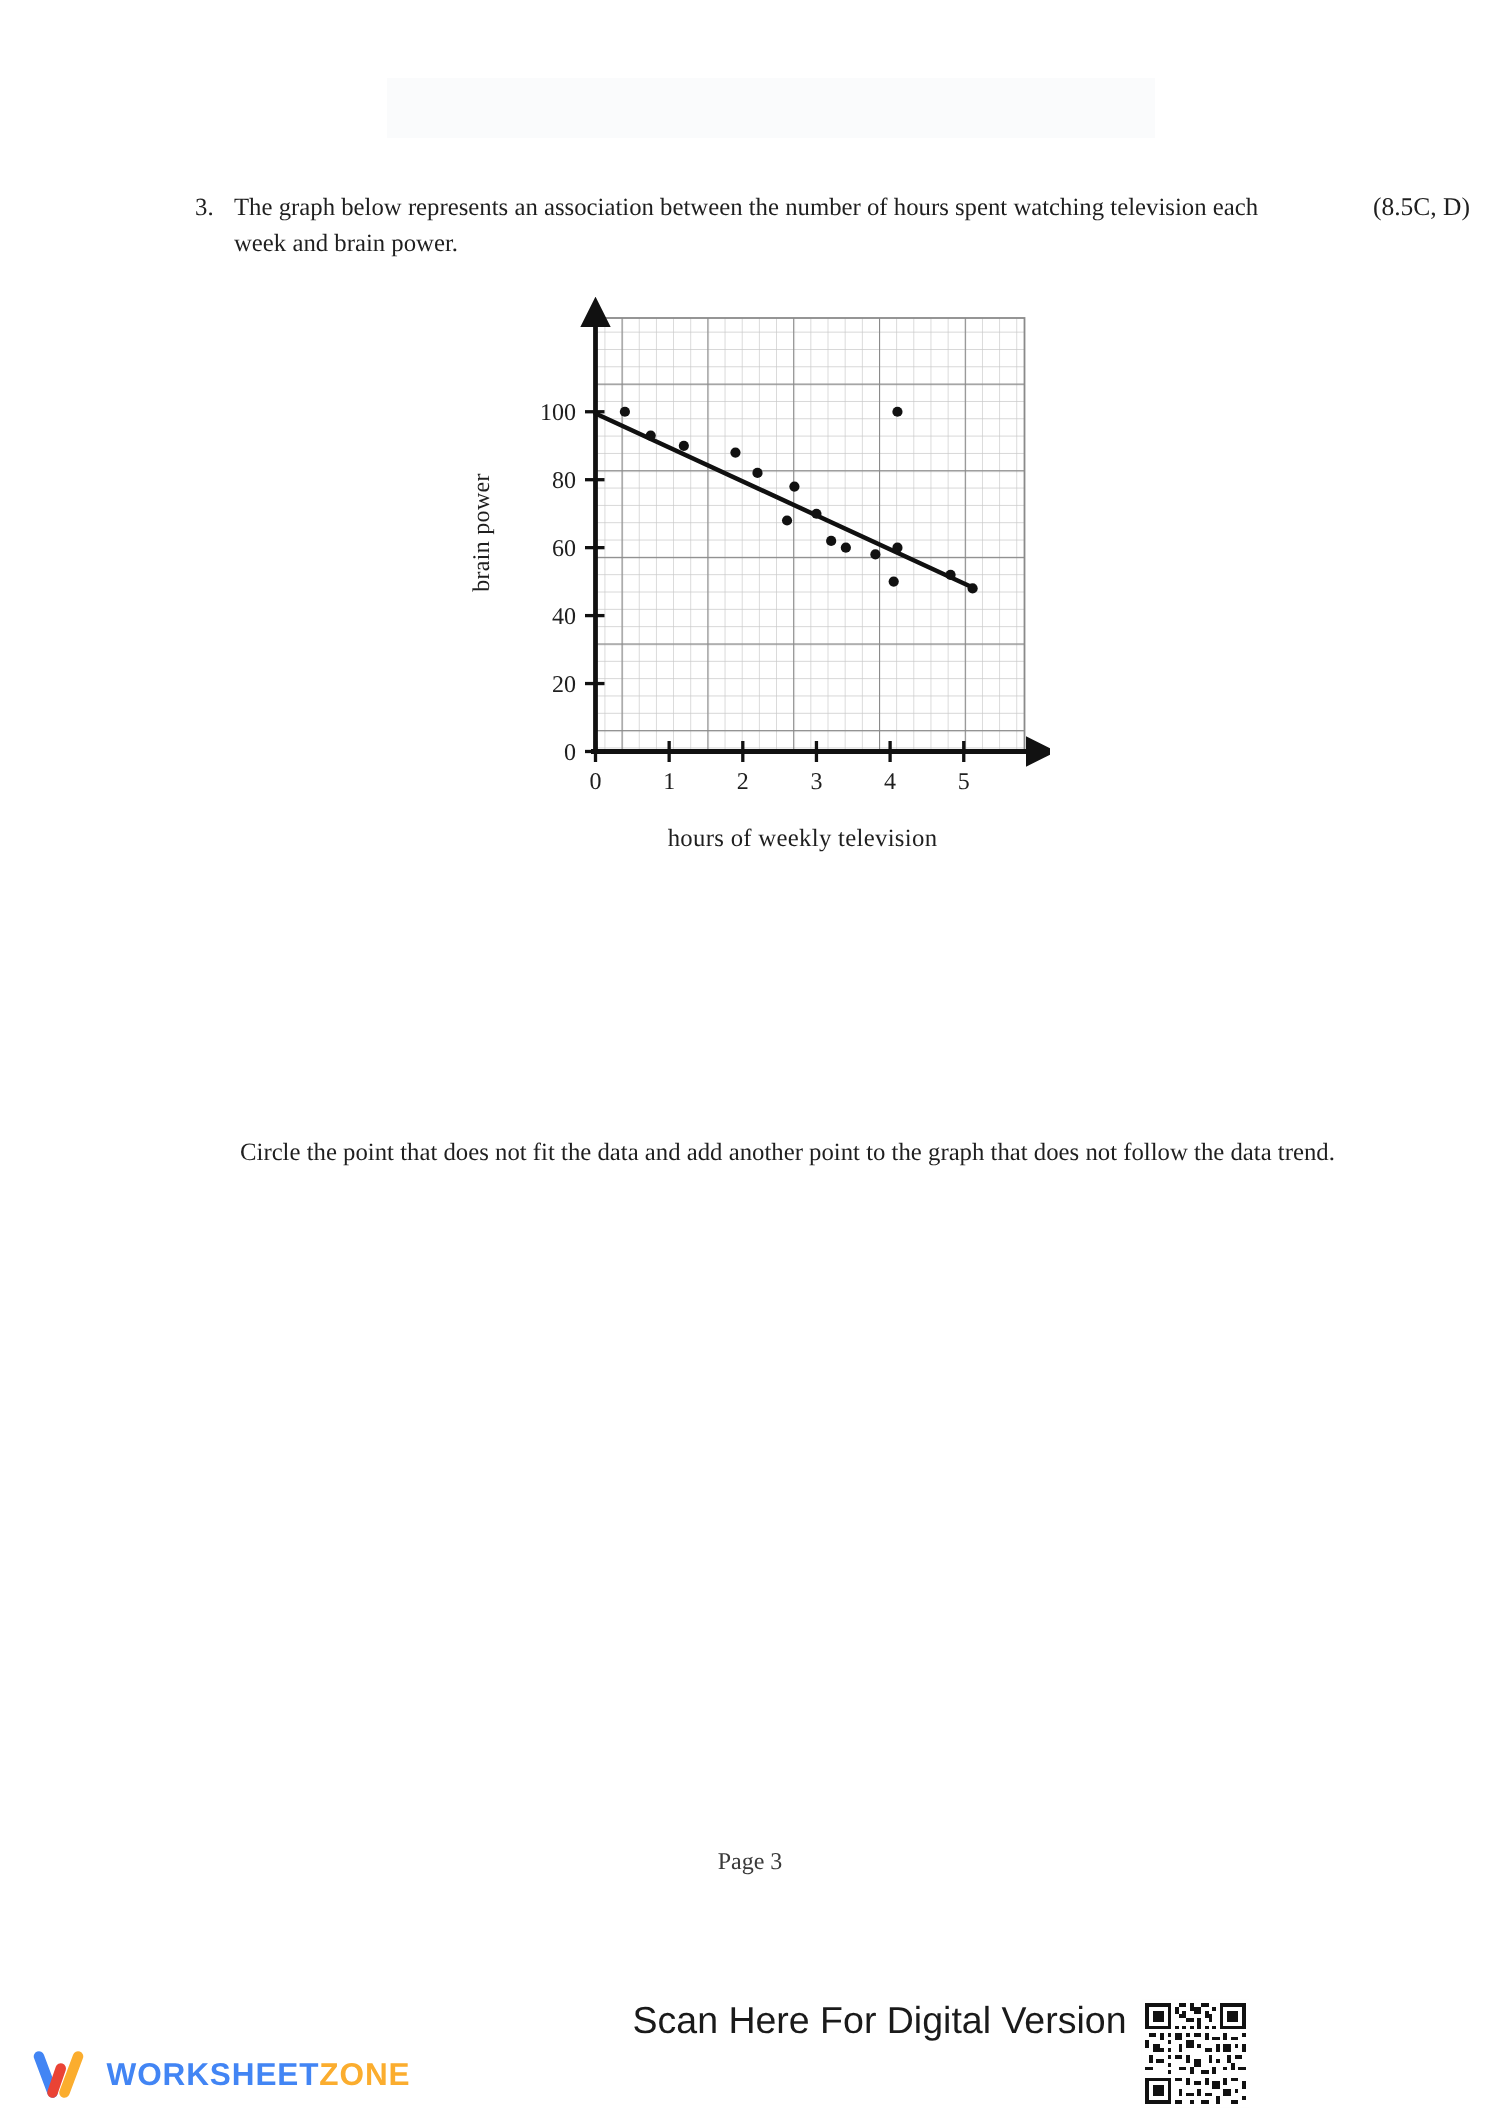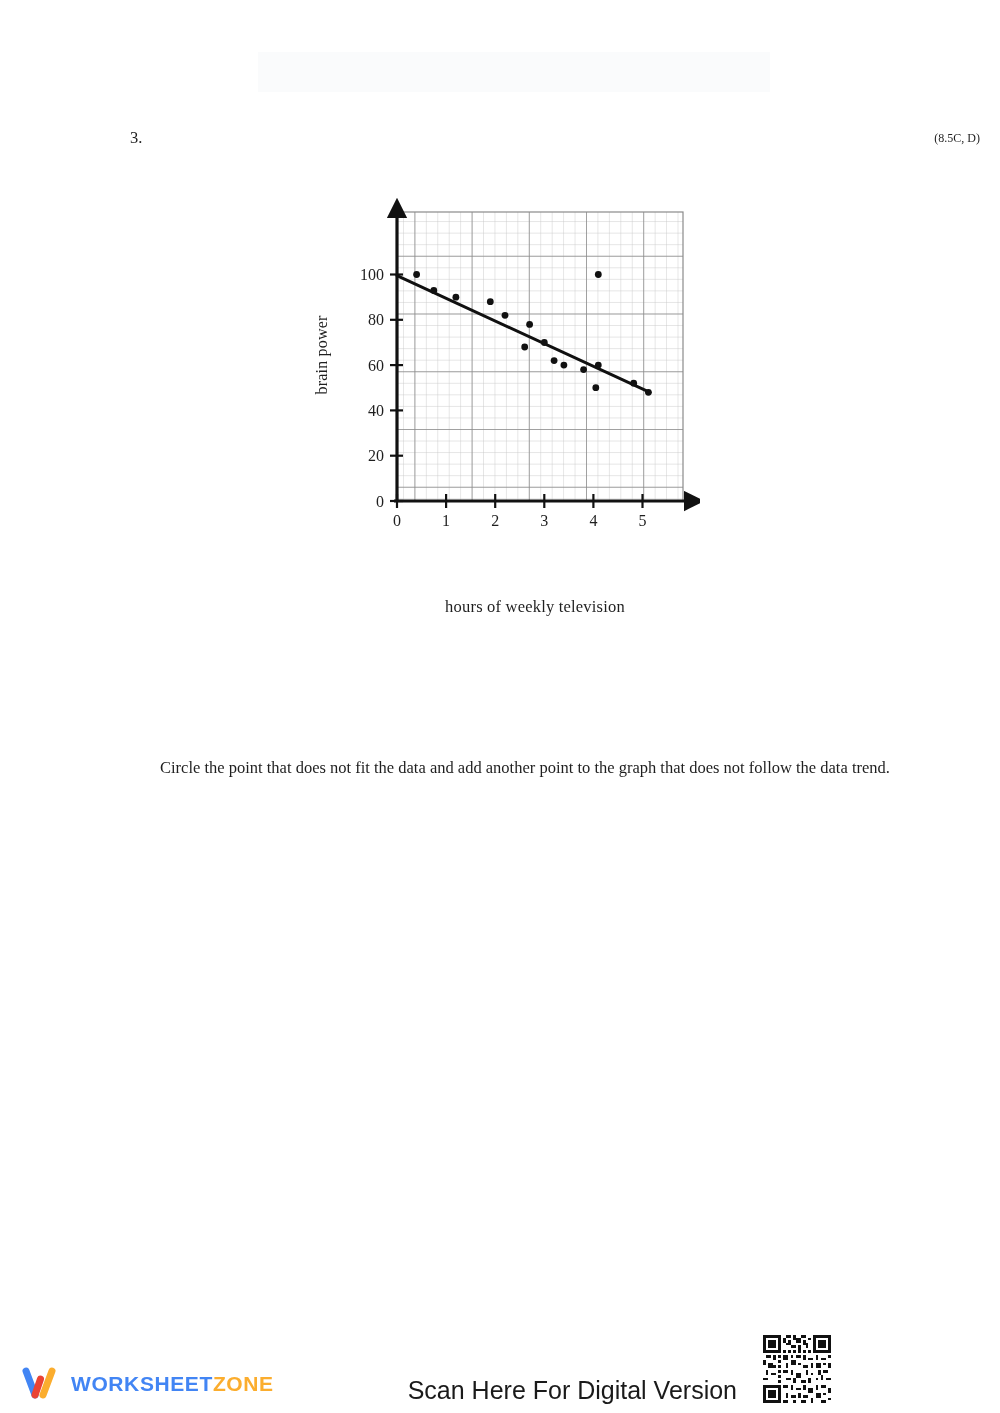--- a/index.html
+++ b/index.html
@@ -58,21 +58,21 @@
   .q-text {
     font-size: 16.5px;
     line-height: 24px;
     color: #1f1f1f;
     width: 700px;
   }
   .q-code {
     position: absolute;
     right: 0;
     top: 0;
-    font-size: 12px;
+    font-size: 17px;
     line-height: 24px;
     color: #1f1f1f;
     white-space: nowrap;
   }
 
   
   .graph-wrap {
     position: absolute;
     left: 300px;
     top: 198px;
@@ -103,21 +103,20 @@
   }
   .axis-title-x {
     position: absolute;
     left: 380px;
     top: 549px;
     width: 310px;
     text-align: center;
     font-size: 16.5px;
     color: #1f1f1f;
     letter-spacing: .2px;
-    margin-top: 48px;
   }
 
   
   .prompt {
     position: absolute;
     left: 160px;
     width: 748px;
     font-size: 16.5px;
     line-height: 24px;
     color: #1f1f1f;
@@ -159,22 +158,22 @@
     letter-spacing: .6px;
   }
   .brand-worksheet { color: #4285f4; }
   .brand-zone { color: #fbad2e; }
 
   .scan-group {
     position: absolute;
     right: 8px;
     bottom: 8px;
     display: flex;
-    align-items: flex-end;
-    gap: 24px;
+    align-items: flex-start;
+    gap: 10px;
   }
   .scan-text {
     font-family: "Liberation Sans", sans-serif;
     font-size: 25px;
     color: #1a1a1a;
     white-space: nowrap;
   }
   .qr {
     width: 72px;
     height: 72px;
@@ -186,20 +185,21 @@
 <body>
 
 <div class="page">
 
   <div class="scan-band"></div>
 
   <div class="question">
     <div class="q-row">
       <div class="q-num">3.</div>
       <div class="q-body">
+        <div class="q-text">The graph below represents an association between the number of hours spent watching television each week and brain power.</div>
         <div class="q-code">(8.5C, D)</div>
       </div>
     </div>
   </div>
 
   <div class="graph-wrap">
     <svg class="graph-svg" width="400" height="390" viewBox="0 0 400 390">
 
       <defs>
         <pattern id="minorGrid" width="11.44" height="11.55" patternUnits="userSpaceOnUse">
@@ -282,20 +282,21 @@
 
   <div class="axis-title-y">
     <span class="axis-title-y-inner">brain power</span>
   </div>
 
   <div class="axis-title-x">hours of weekly television</div>
 
 
   <div class="prompt prompt-2">Circle the point that does not fit the data and add another point to the graph that does not follow the data trend.</div>
 
+  <div class="page-number">Page 3</div>
 
   <div class="footer">
 
     <div class="brand">
       <svg width="40" height="34" viewBox="0 0 40 34">
         <path d="M4 4 L13 28" stroke="#4285f4" stroke-width="7" stroke-linecap="round" fill="none"></path>
         <path d="M13 28 L18.5 12" stroke="#ea4335" stroke-width="7" stroke-linecap="round" fill="none"></path>
         <path d="M30 4 L21 28" stroke="#fbad2e" stroke-width="7" stroke-linecap="round" fill="none"></path>
       </svg>
       <div class="brand-text">

